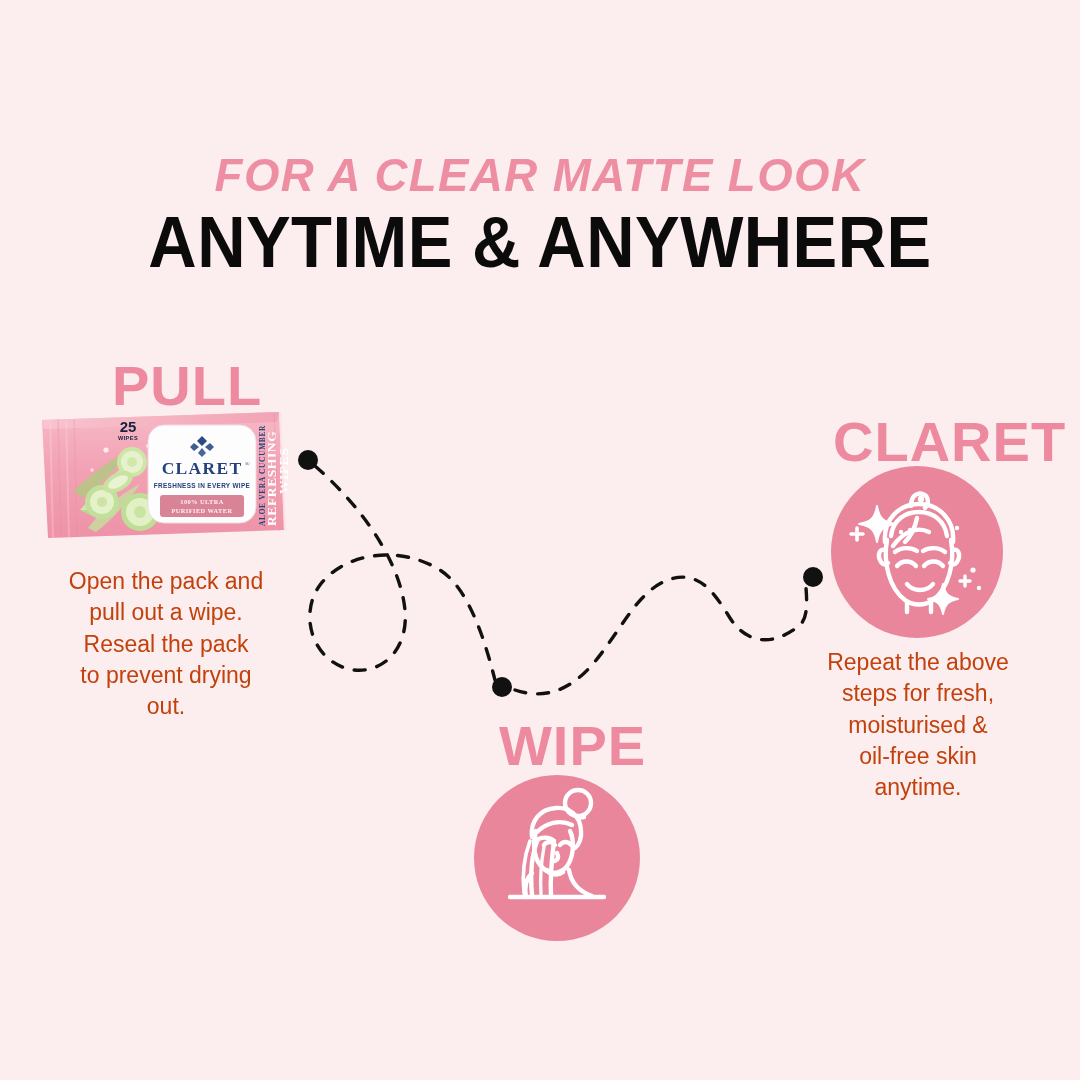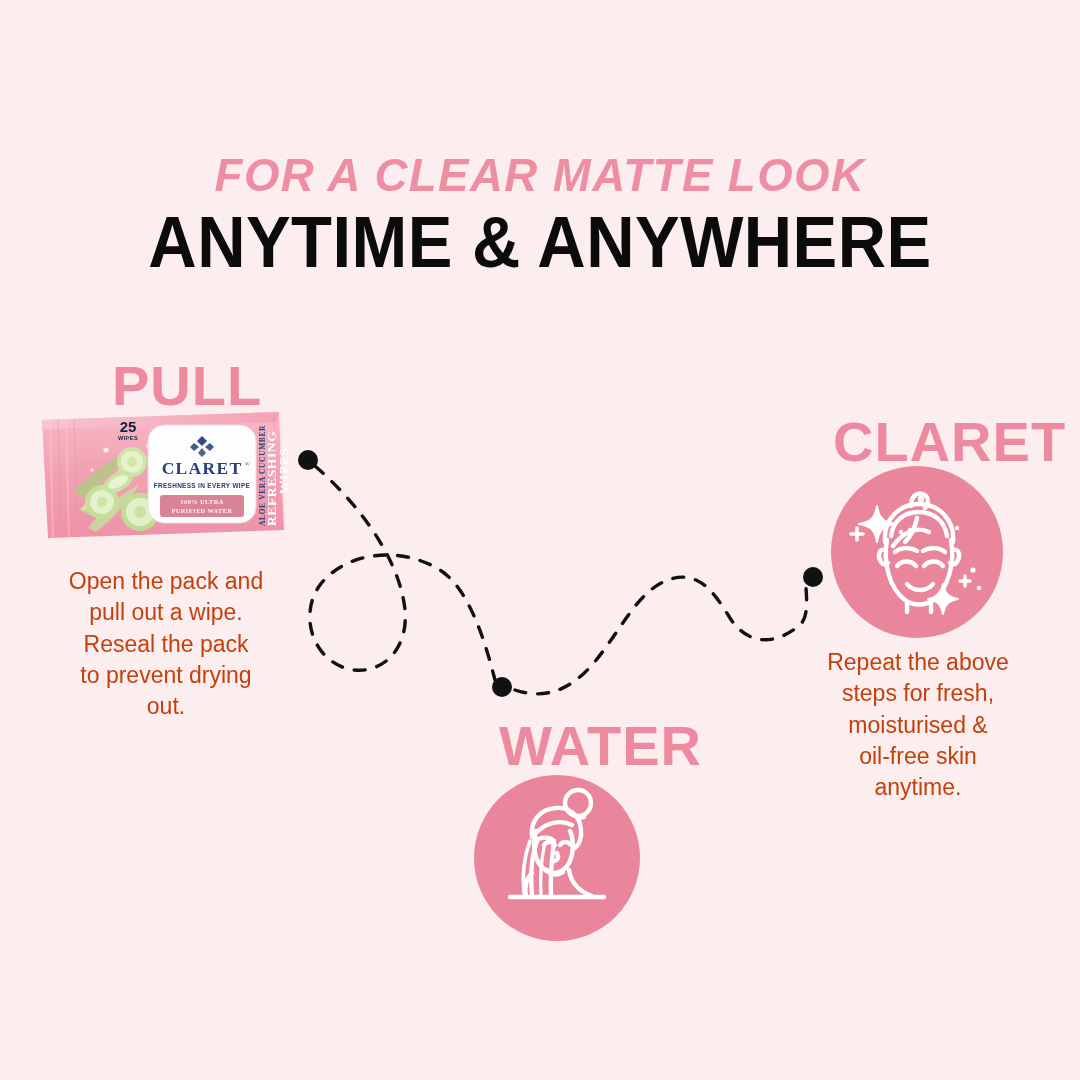--- a/index.html
+++ b/index.html
@@ -233,21 +233,21 @@
       </g>
     </svg>
   </div>
 
   <div class="step-caption cap-pull">Open the pack and
 pull out a wipe.
 Reseal the pack
 to prevent drying
 out.</div>
 
-  <div class="step-label wipe">WATER</div>
+  <div class="step-label wipe">WIPE</div>
 
   <div class="icon-circle circle-wipe">
     <svg viewBox="0 0 166 166">
       <g fill="none" stroke="#FFFFFF" stroke-width="4.4" stroke-linecap="round" stroke-linejoin="round">
 
         <path d="M36 122 L130 122"></path>
 
         <path d="M95 95 C97 108, 104 116, 118 121"></path>
 
         <path d="M52 122 C50 112, 52 104, 58 98"></path>

